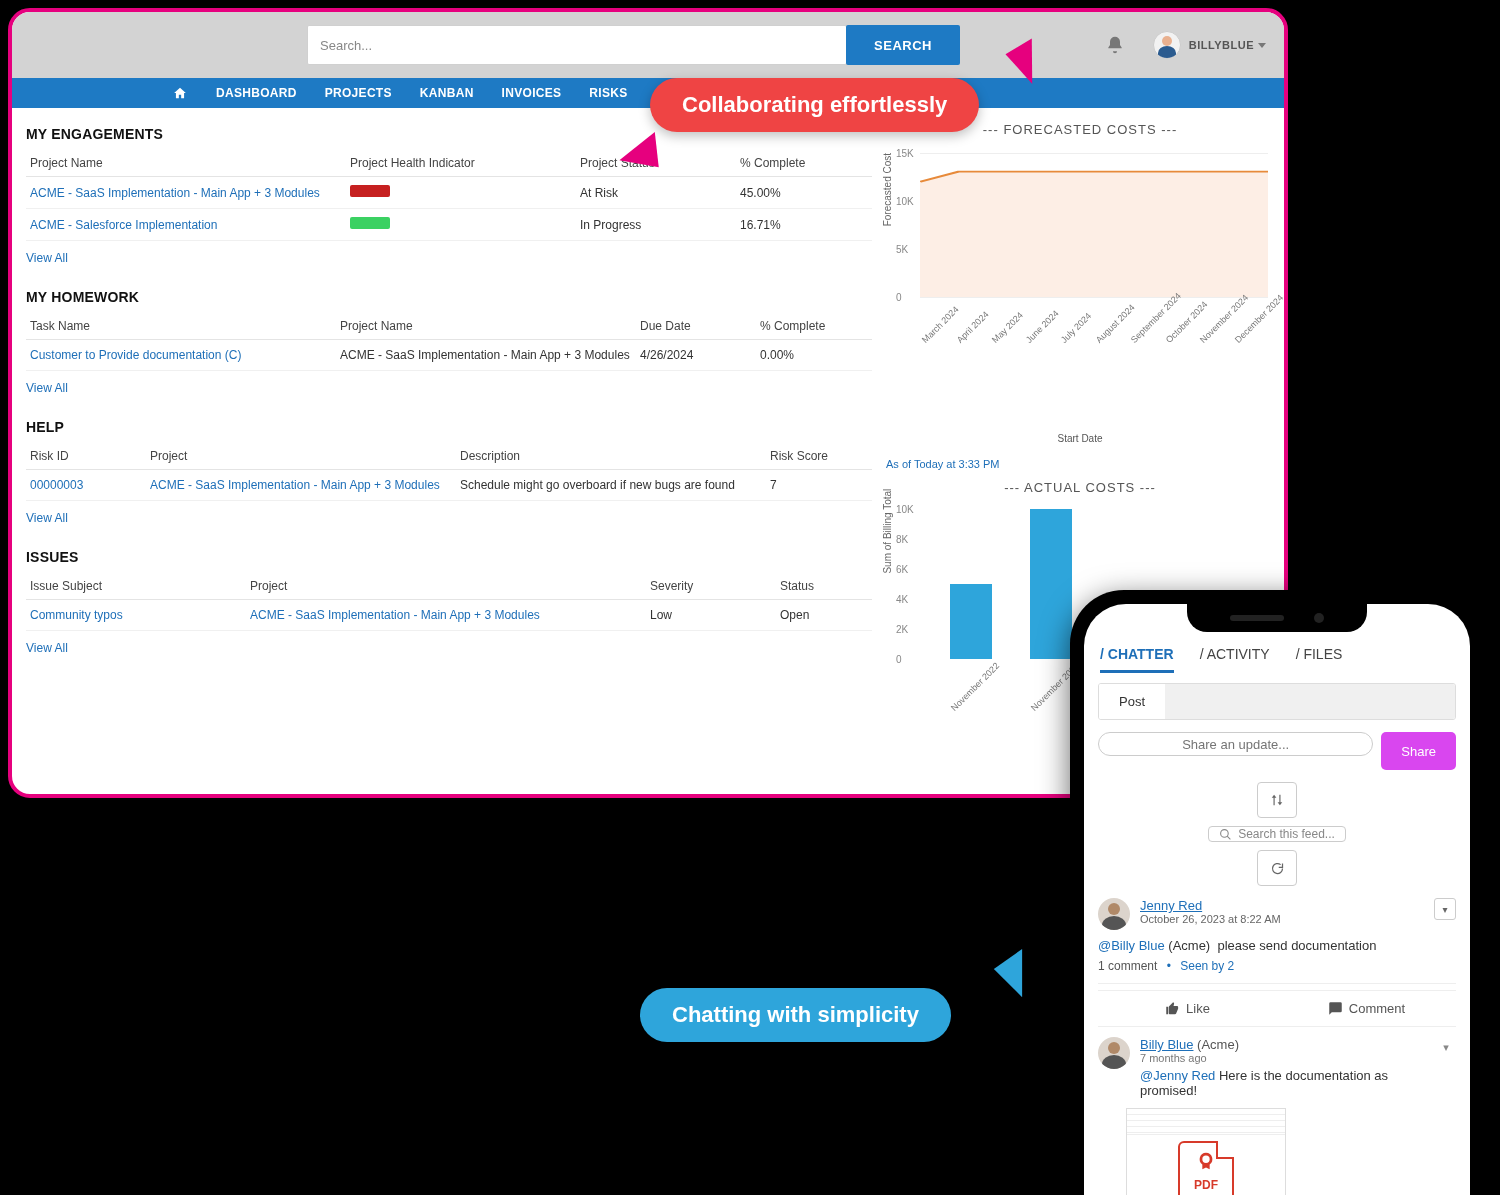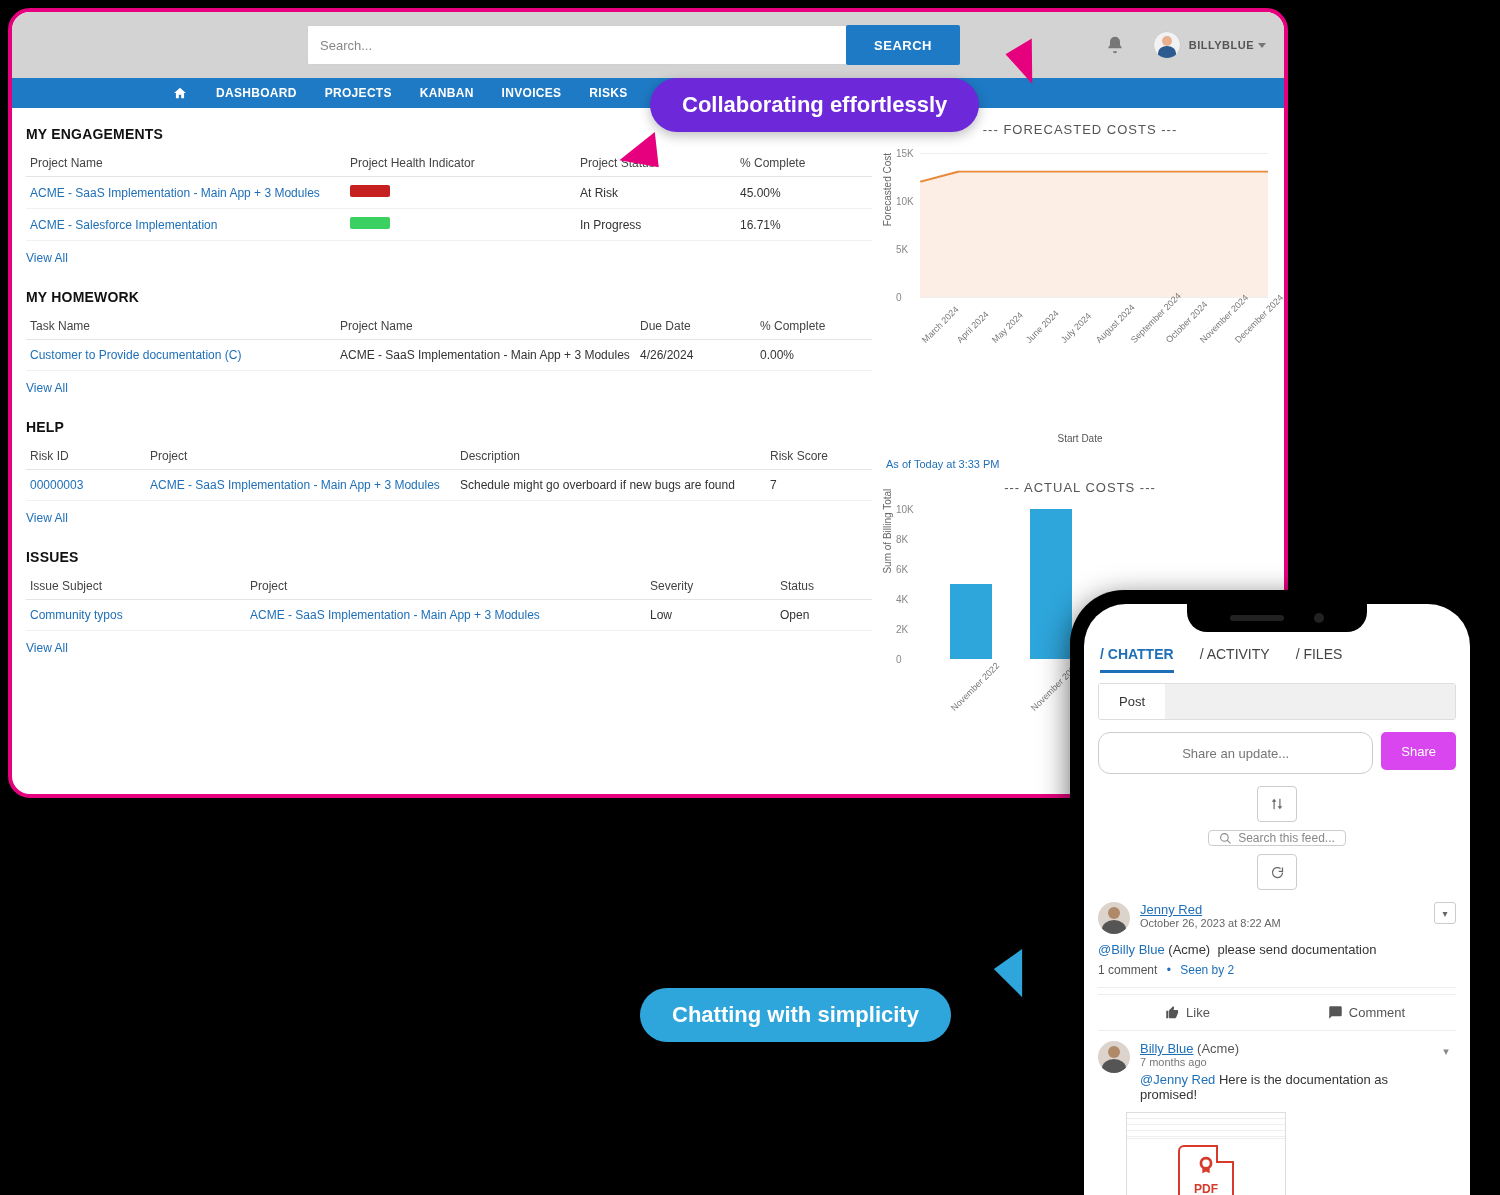--- a/index.html
+++ b/index.html
@@ -49,21 +49,21 @@
   .asof { font-size: 11px; color: #1e6fb8; margin: 14px 0 10px; }
   .ytick { position:absolute; left:10px; font-size:10px; color:#888; transform:translateY(-50%); }
   .grid { position:absolute; left:34px; right:6px; height:1px; background:#eee; }
   .plot { position:absolute; left:34px; right:6px; top:0; bottom:34px; }
   .xticks { position:absolute; left:34px; right:6px; bottom:0; height:34px; }
   .xtick { position:absolute; bottom:0; font-size:9px; color:#777; transform: rotate(-45deg); transform-origin: left bottom; white-space:nowrap; }
   .bar { position:absolute; bottom:0; width:42px; background:#2ea5db; }
 
   
   .callout { position:absolute; padding: 14px 32px; border-radius: 999px; color:#fff; font-weight:700; font-size:22px; box-shadow: 0 4px 12px rgba(0,0,0,.25); }
-  .callout.pink { background:#6d28d9; top:78px; left:650px; }
+  .callout.pink { background:#ef4444; top:78px; left:650px; }
   .callout.blue { background:#2ea5db; top:988px; left:640px; }
   .arrow-pink { position:absolute; top:130px; left:622px; width:0;height:0; }
   .arrow-pink::before{content:"";position:absolute;border-style:solid;border-width:0 10px 34px 30px;border-color:transparent transparent #e6007e transparent;transform:rotate(10deg);}
   .arrow-pink2 { position:absolute; top:44px; left:1010px; }
   .arrow-pink2::before{content:"";position:absolute;border-style:solid;border-width:0 34px 30px 6px;border-color:transparent transparent #e6007e transparent;transform:rotate(48deg);}
   .arrow-blue { position:absolute; top:954px; left:1000px; }
   .arrow-blue::before{content:"";position:absolute;border-style:solid;border-width:0 34px 34px 6px;border-color:transparent transparent #2ea5db transparent;transform:rotate(45deg);}
 
   
   .phone { position:absolute; top:590px; left:1070px; width:414px; height:720px; background:#000; border-radius:54px; padding:14px; box-shadow:0 8px 30px rgba(0,0,0,.6); }
@@ -72,21 +72,21 @@
   .notch .spk{width:54px;height:6px;background:#222;border-radius:3px;}
   .notch .cam{width:10px;height:10px;background:#222;border-radius:50%;}
   .phone-content{padding-top:32px;font-size:13px;color:#333;}
   .tabs{display:flex;gap:26px;padding:10px 16px 0;font-size:14px;color:#444;}
   .tabs .tab{padding-bottom:8px;cursor:pointer;}
   .tabs .tab.active{color:#1e6fb8;border-bottom:3px solid #1e6fb8;font-weight:600;}
   .post-tab{display:flex;border:1px solid #ddd;margin:10px 14px 0;border-radius:3px;overflow:hidden;}
   .post-tab .pt{padding:10px 20px;font-size:13px;background:#fff;}
   .post-tab .pt.inactive{flex:1;background:#f0f0f0;}
   .sharebar{display:flex;gap:8px;margin:12px 14px;}
-  .sharebar input{flex:1;height:42px;border:1px solid #ccc;border-radius:12px;padding:0 10px;font-size:13px;text-align:center;color:#888;}
+  .sharebar input{flex:1;height:24px;border:1px solid #ccc;border-radius:12px;padding:0 10px;font-size:13px;text-align:center;color:#888;}
   .sharebar .btn{padding:0 20px;height:38px;background:#d946ef;color:#fff;border-radius:5px;display:flex;align-items:center;justify-content:center;font-size:13px;cursor:pointer;}
   .filterbar{display:flex;gap:8px;margin:8px 14px 12px;align-items:center;flex-direction:column;}
   .sortbtn,.refreshbtn{width:40px;height:36px;border:1px solid #ccc;border-radius:4px;display:flex;align-items:center;justify-content:center;color:#666;font-size:14px;cursor:pointer;}
   .feedsearch{flex:1;height:36px;border:1px solid #ccc;border-radius:4px;display:flex;align-items:center;padding:0 10px;color:#888;font-size:12px;gap:6px;}
   .post{margin:6px 14px;border-bottom:1px solid #eee;padding-bottom:10px;}
   .post-head{display:flex;gap:10px;align-items:flex-start;}
   .post-avatar{width:32px;height:32px;border-radius:50%;background:#dcd4cc;flex-shrink:0;position:relative;overflow:hidden;}
   .post-avatar::before{content:"";position:absolute;top:5px;left:10px;width:12px;height:12px;border-radius:50%;background:#b08968;}
   .post-avatar::after{content:"";position:absolute;bottom:-4px;left:4px;width:24px;height:18px;border-radius:50% 50% 0 0;background:#555;}
   .post-user{color:#1e6fb8;text-decoration:underline;font-size:13px;}

